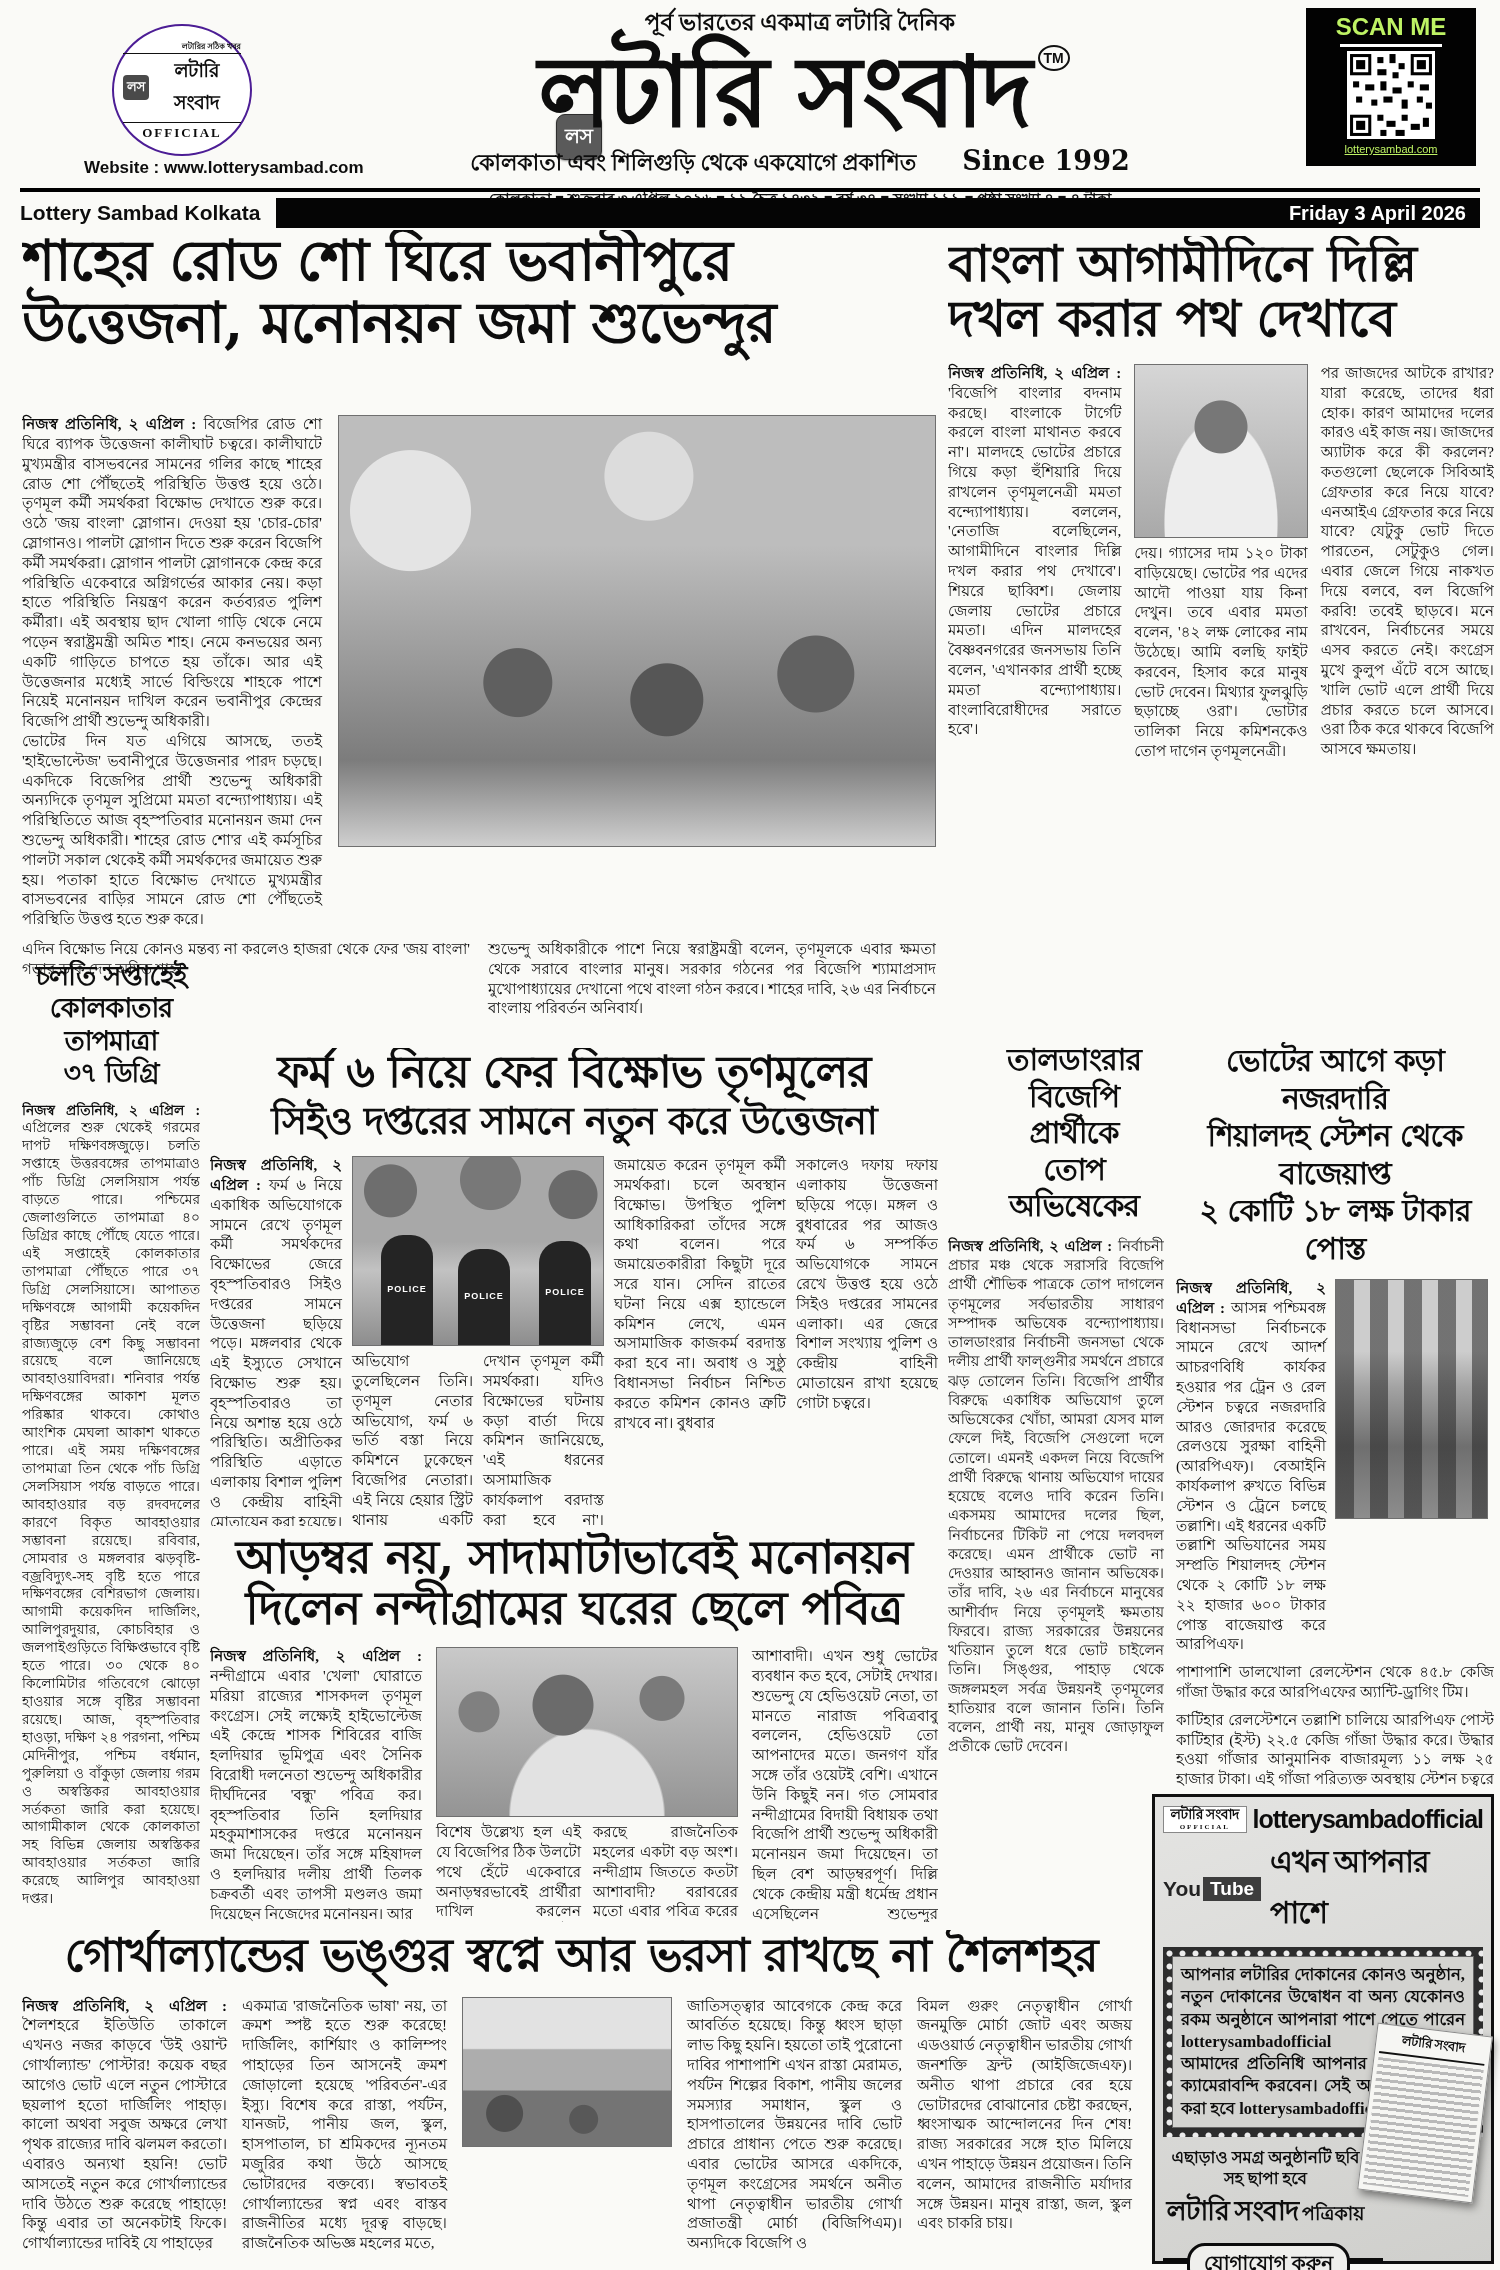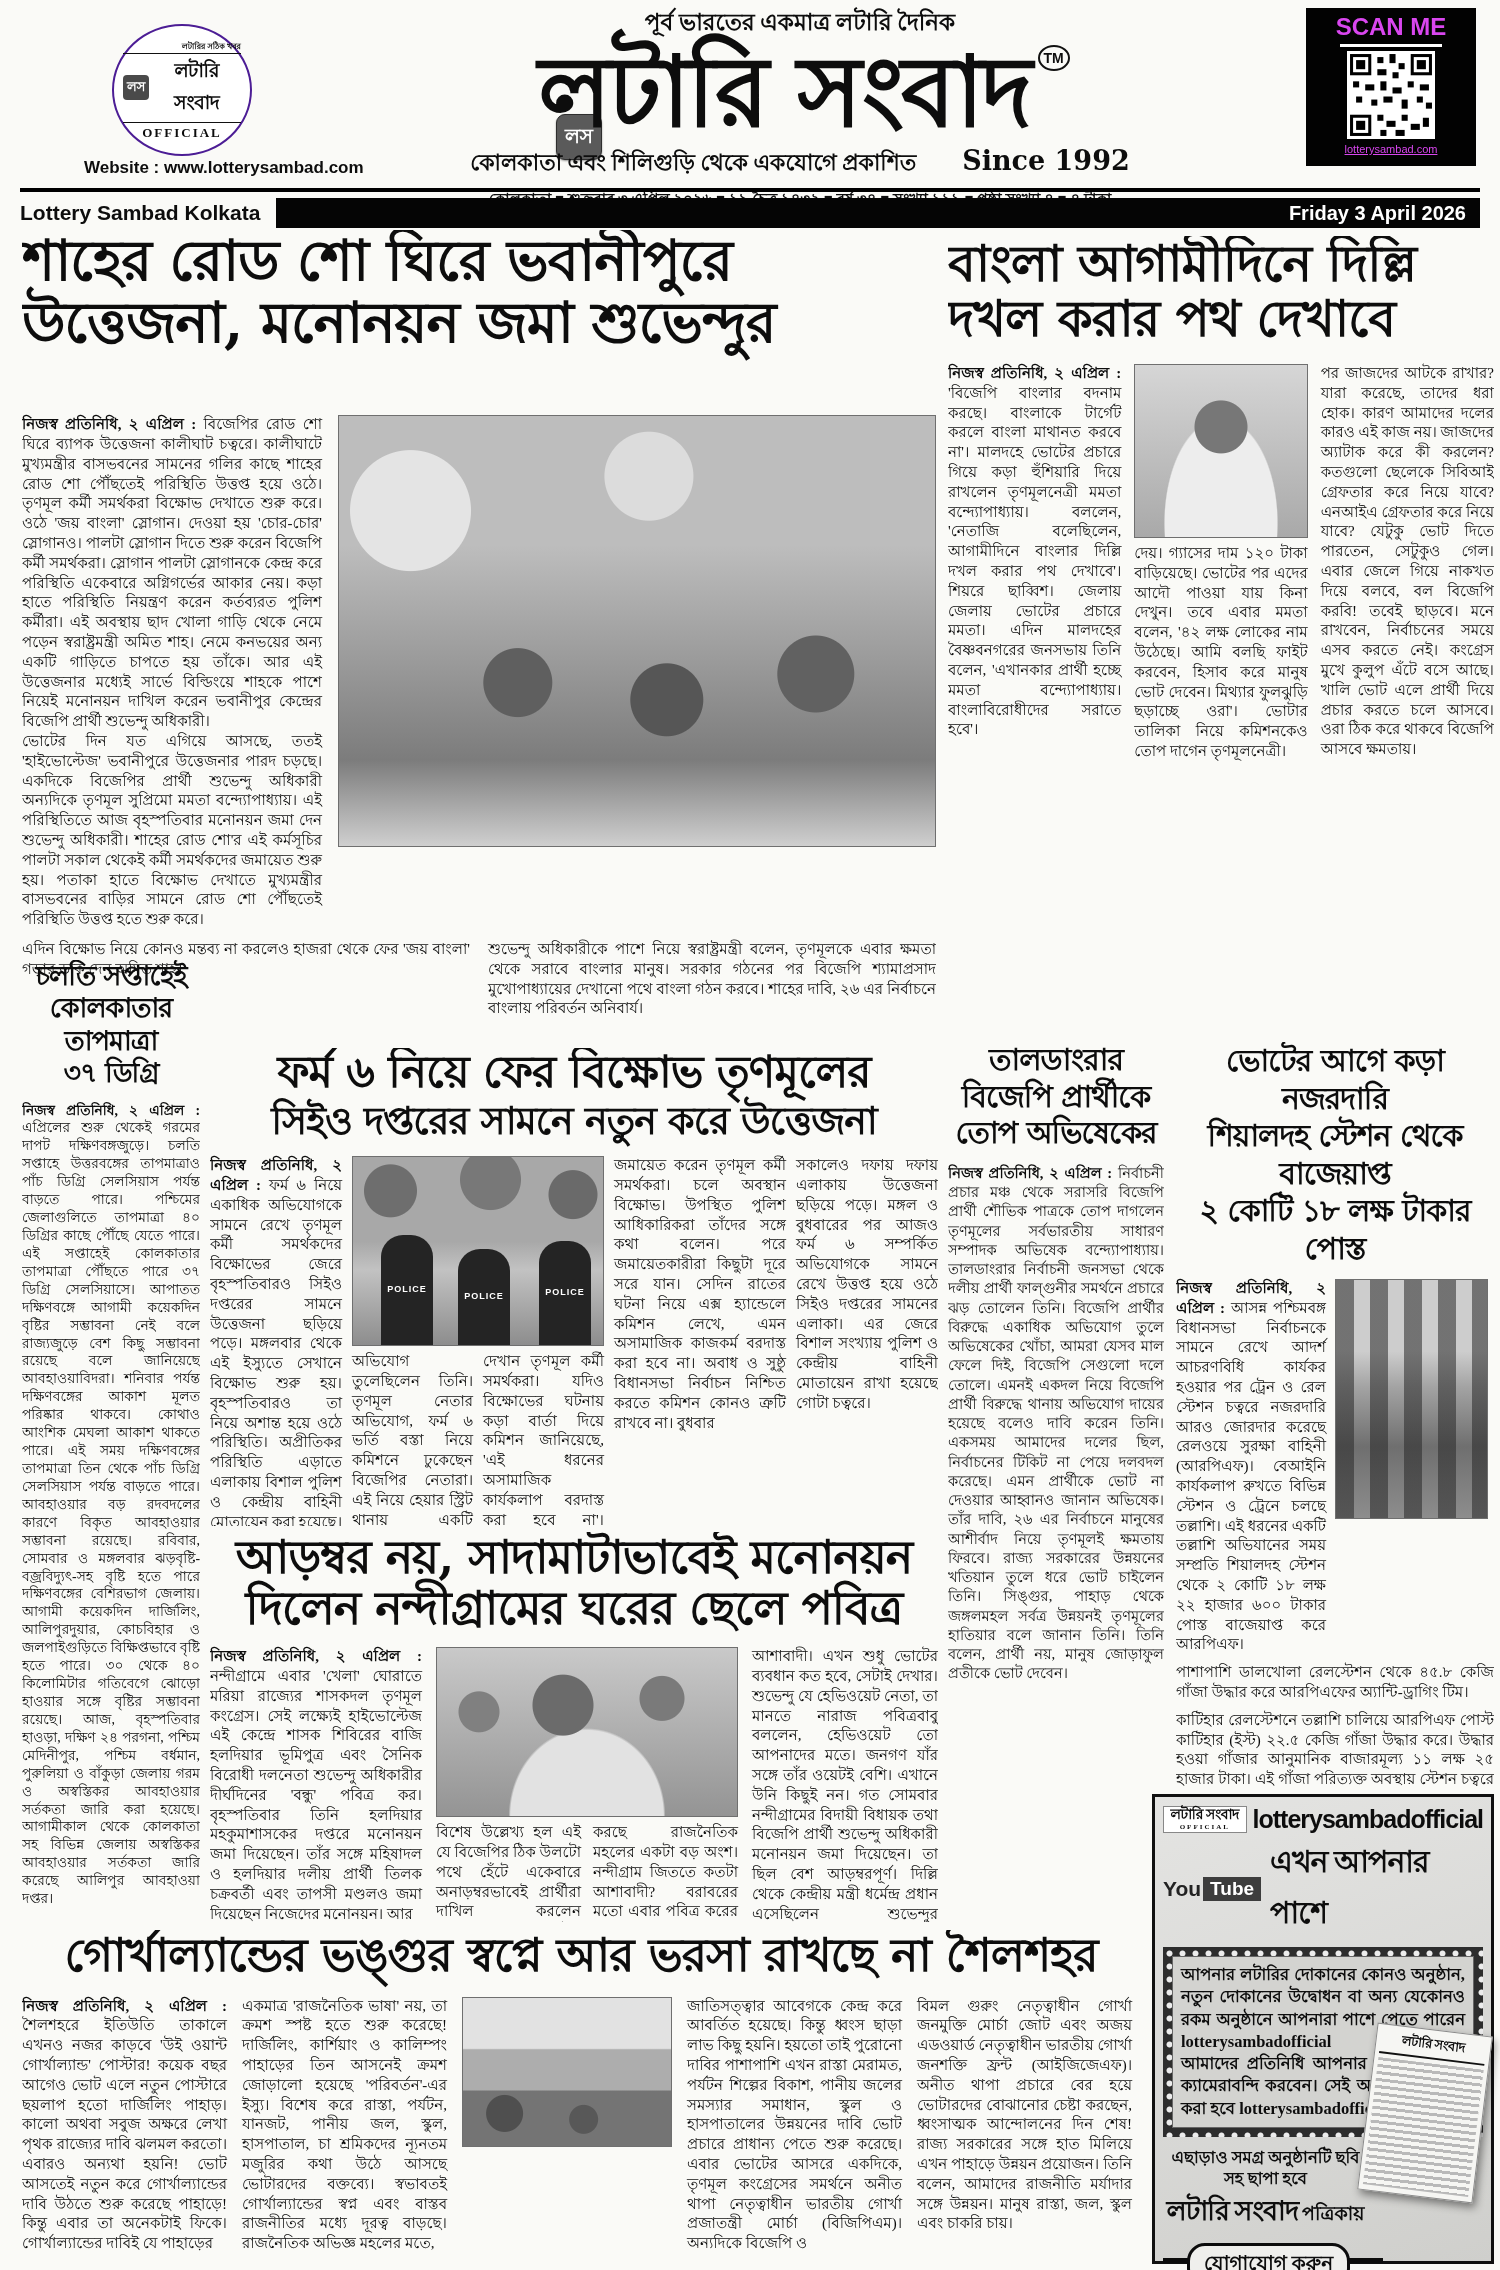--- a/index.html
+++ b/index.html
@@ -29,21 +29,21 @@
   .mast-center { left:400px; top:4px; width:800px; text-align:center; }
   .mast-tagline { font-size:23px; font-weight:bold; }
   .mast-title-row { line-height:1; white-space:nowrap; }
   .mast-title { font-size:98px; font-weight:900; letter-spacing:-3px; font-family:"DejaVu Serif",serif; }
   .mast-tm { font-size:14px; font-weight:bold; vertical-align:top; border:2px solid #111; border-radius:50%;
     padding:3px 4px; position:relative; top:8px; left:8px; font-family:"Liberation Sans",sans-serif; }
   .pub-row { display:flex; align-items:baseline; justify-content:center; gap:46px; margin-top:4px; }
   .mast-publine { font-size:22px; font-weight:bold; }
   .mast-since { font-size:27px; font-weight:900; font-family:"DejaVu Serif",serif; }
   .mast-dateline { font-size:15px; font-weight:bold; margin-top:5px; }
-  .qr-box { left:1306px; top:8px; width:170px; height:158px; background:#020202; color:#d946ef;
+  .qr-box { left:1306px; top:8px; width:170px; height:158px; background:#020202; color:#bef264;
     text-align:center; padding:5px 6px; }
   .qr-scan { font-family:"Liberation Sans",sans-serif; font-size:24px; font-weight:bold; }
   .qr-sep { width:64%; height:3px; background:#fff; margin:3px auto 4px; }
   .qr-svg { background:#fff; }
   .qr-cap { font-size:11px; text-decoration:underline; font-family:"Liberation Sans",sans-serif; }
 
   
   .top-rule { left:20px; top:188px; width:1460px; height:4px; background:#000; }
   .titlebar { left:20px; top:198px; width:1460px; height:30px; display:flex; align-items:stretch; }
   .tb-left { font-family:"Liberation Sans",sans-serif; font-size:21px; font-weight:bold;
@@ -104,21 +104,21 @@
       linear-gradient(180deg,#a8a8a8 0 45%, #c2c2c2 60%, #8d8d8d 100%); }
   .cop { position:absolute; bottom:0; width:52px; height:110px; background:#242424;
     border-radius:22px 22px 0 0; display:flex; align-items:center; justify-content:center; }
   .cop span { color:#fff; font-size:9px; font-weight:bold; font-family:"Liberation Sans",sans-serif; letter-spacing:1px; }
   .cop1{left:28px;} .cop2{left:105px; height:96px;} .cop3{left:186px; height:104px;}
   .f6-unders { display:flex; gap:10px; }
   .f6-unders > div { flex:1; }
 
   
   .a-tal { left:948px; top:1042px; width:216px; height:744px; overflow:hidden; }
-  .hl-tal { font-size:30px; line-height:1.22; }
+  .hl-tal { font-size:30px; line-height:1.22;margin-left:36px; }
   .tal-body { margin-top:12px; font-size:14.6px; }
 
   
   .a-seal { left:1176px; top:1042px; width:318px; height:744px; overflow:hidden; }
   .hl-seal { font-size:30px; line-height:1.25; }
   .seal-row { display:flex; gap:9px; margin-top:12px; }
   .seal-c1 { width:150px; }
   .photo-rpf { width:153px; height:240px;
     background:
       repeating-linear-gradient(90deg, rgba(40,40,40,.55) 0 18px, rgba(0,0,0,0) 18px 34px),

